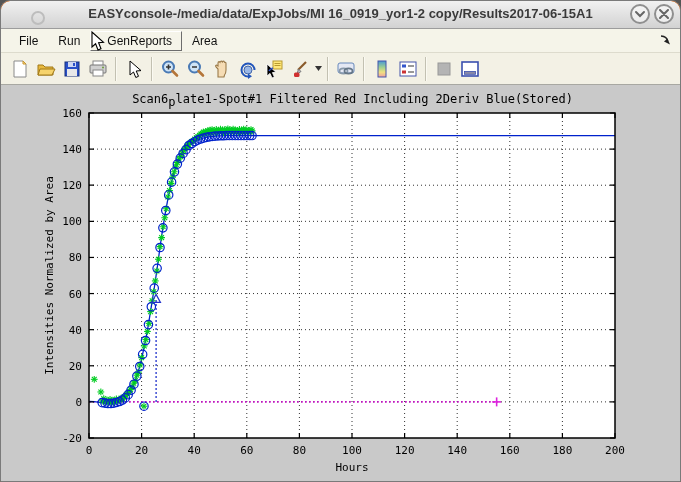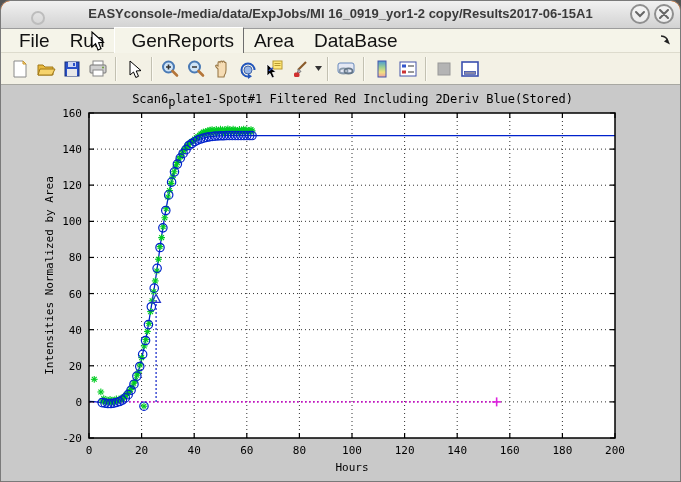--- a/index.html
+++ b/index.html
@@ -14,21 +14,21 @@
   .win-icon{position:absolute;left:30px;top:10px;width:10px;height:10px;border:2px solid #bdbdbd;
     border-radius:50%;background:transparent;}
   .win-btn{position:absolute;top:3px;width:20px;height:20px;border:2px solid #8f8f8f;
     border-radius:50%;background:rgba(250,250,250,.6);box-sizing:border-box;
     display:flex;align-items:center;justify-content:center;cursor:pointer;}
   .win-btn svg{display:block}
   .btn-min{right:30px}.btn-close{right:6px}
   
   .menubar{position:absolute;top:28px;left:0;right:0;height:23px;background:#f5f4e9;
     border-bottom:1px solid #dddbcd;display:flex;align-items:center;padding-left:8px;
-    font-size:19px;color:#111;}
+    font-size:12px;color:#111;}
   .menu-item{padding:2px 9px;border:1px solid transparent;cursor:default;}
   .menu-item.raised{border-color:#ffffff #6d6d6d #6d6d6d #ffffff;background:#f5f4e9;padding-left:16px;}
   .menu-overflow{position:absolute;right:8px;top:4px;}
   
   .toolbar{position:absolute;top:52px;left:0;right:0;height:31px;background:#f3f1e5;
     border-bottom:1px solid #a8a8a2;display:flex;align-items:center;padding-left:6px;}
   .tb-btn{width:24px;height:24px;display:flex;align-items:center;justify-content:center;
     margin:0 1px;cursor:pointer;}
   .tb-sep{width:1px;height:24px;background:#c3c1b2;border-right:1px solid #fbfaf2;margin:0 4px;}
   .tb-caret{width:10px;height:24px;display:flex;align-items:center;justify-content:center;cursor:pointer;}
@@ -59,21 +59,20 @@
         <path d="M1 1 L9 9 M9 1 L1 9" stroke="#666" stroke-width="2" stroke-linecap="round"></path>
       </svg>
     </div>
   </div>
 
   <div class="menubar">
     <span class="menu-item">File</span>
     <span class="menu-item">Run</span>
     <span class="menu-item raised">GenReports</span>
     <span class="menu-item">Area</span>
-    <span class="menu-item">DataBase</span>
     <svg class="menu-overflow" width="14" height="14" viewBox="0 0 14 14">
       <path d="M3 3 Q9 3.5 9.5 8" fill="none" stroke="#222" stroke-width="1.6"></path>
       <path d="M6 8.5 L12 11.5 L9.5 5.5 Z" fill="#222"></path>
     </svg>
   </div>
 
   <svg class="cursor-overlay" width="15" height="21" viewBox="0 0 15 21">
     <path d="M1 1 L1 16 L4.6 12.8 L7 19 L10 17.8 L7.6 11.8 L12.5 11.4 Z" fill="#fff" stroke="#000" stroke-width="1.1"></path>
   </svg>
 

